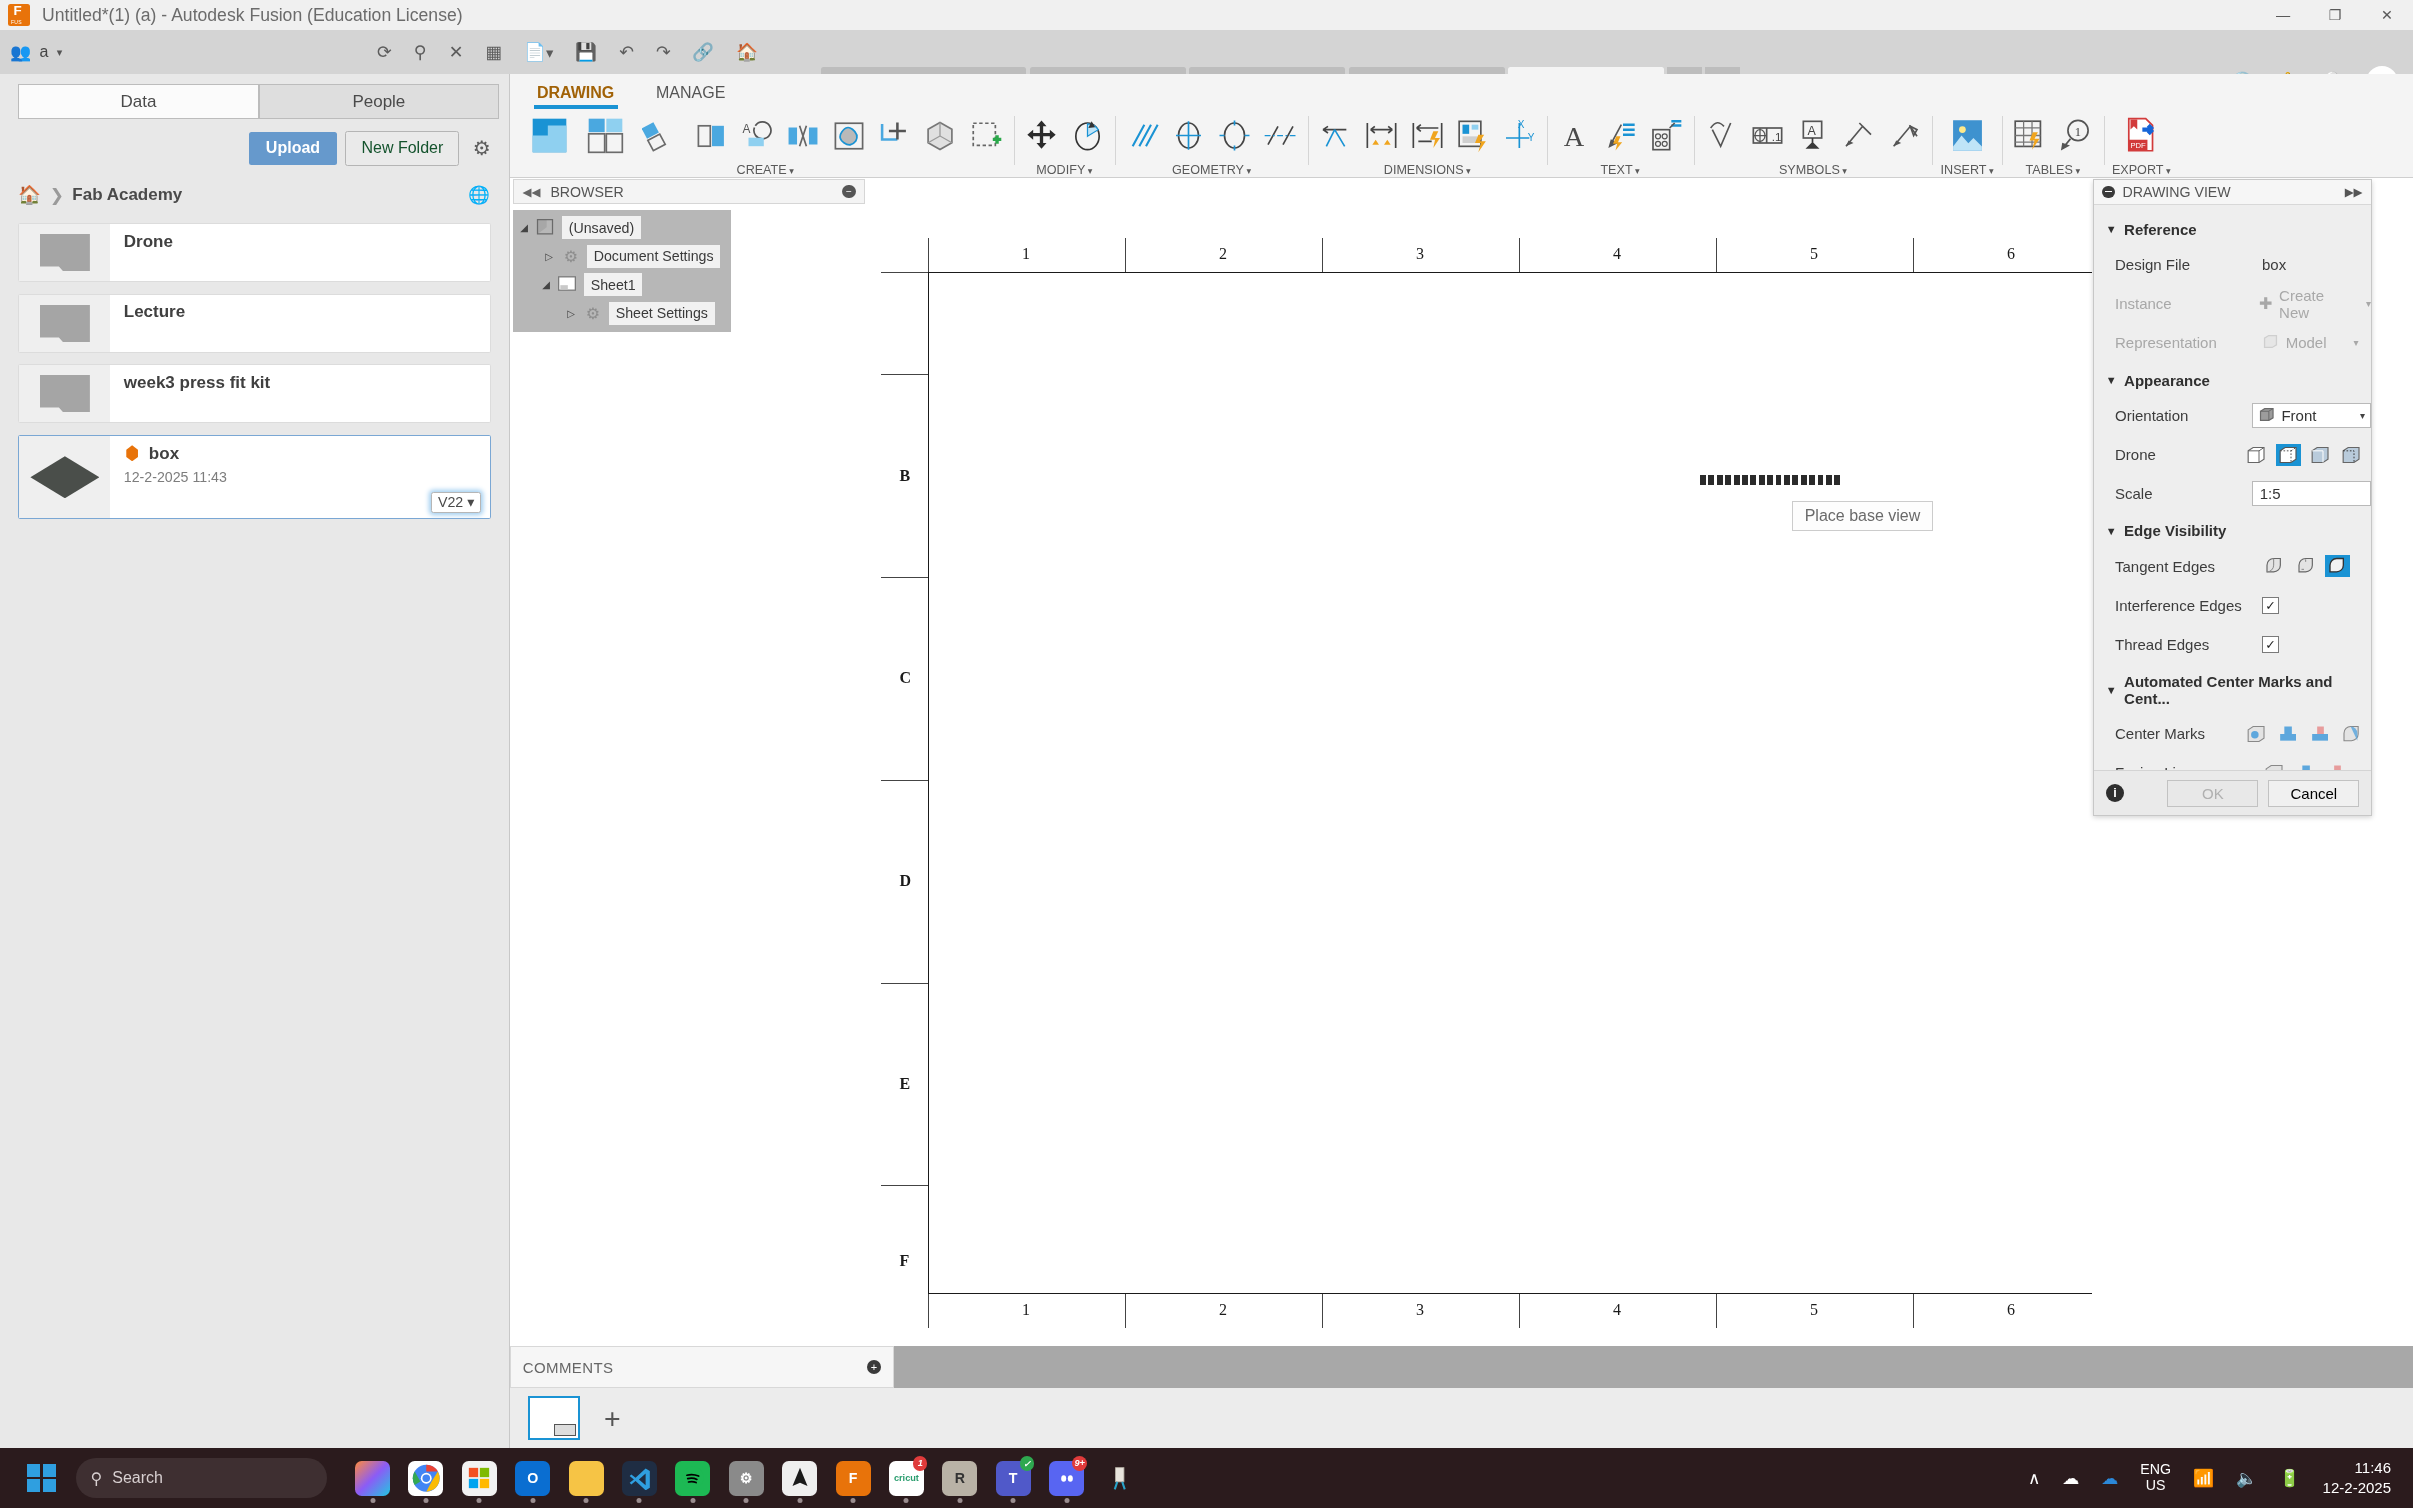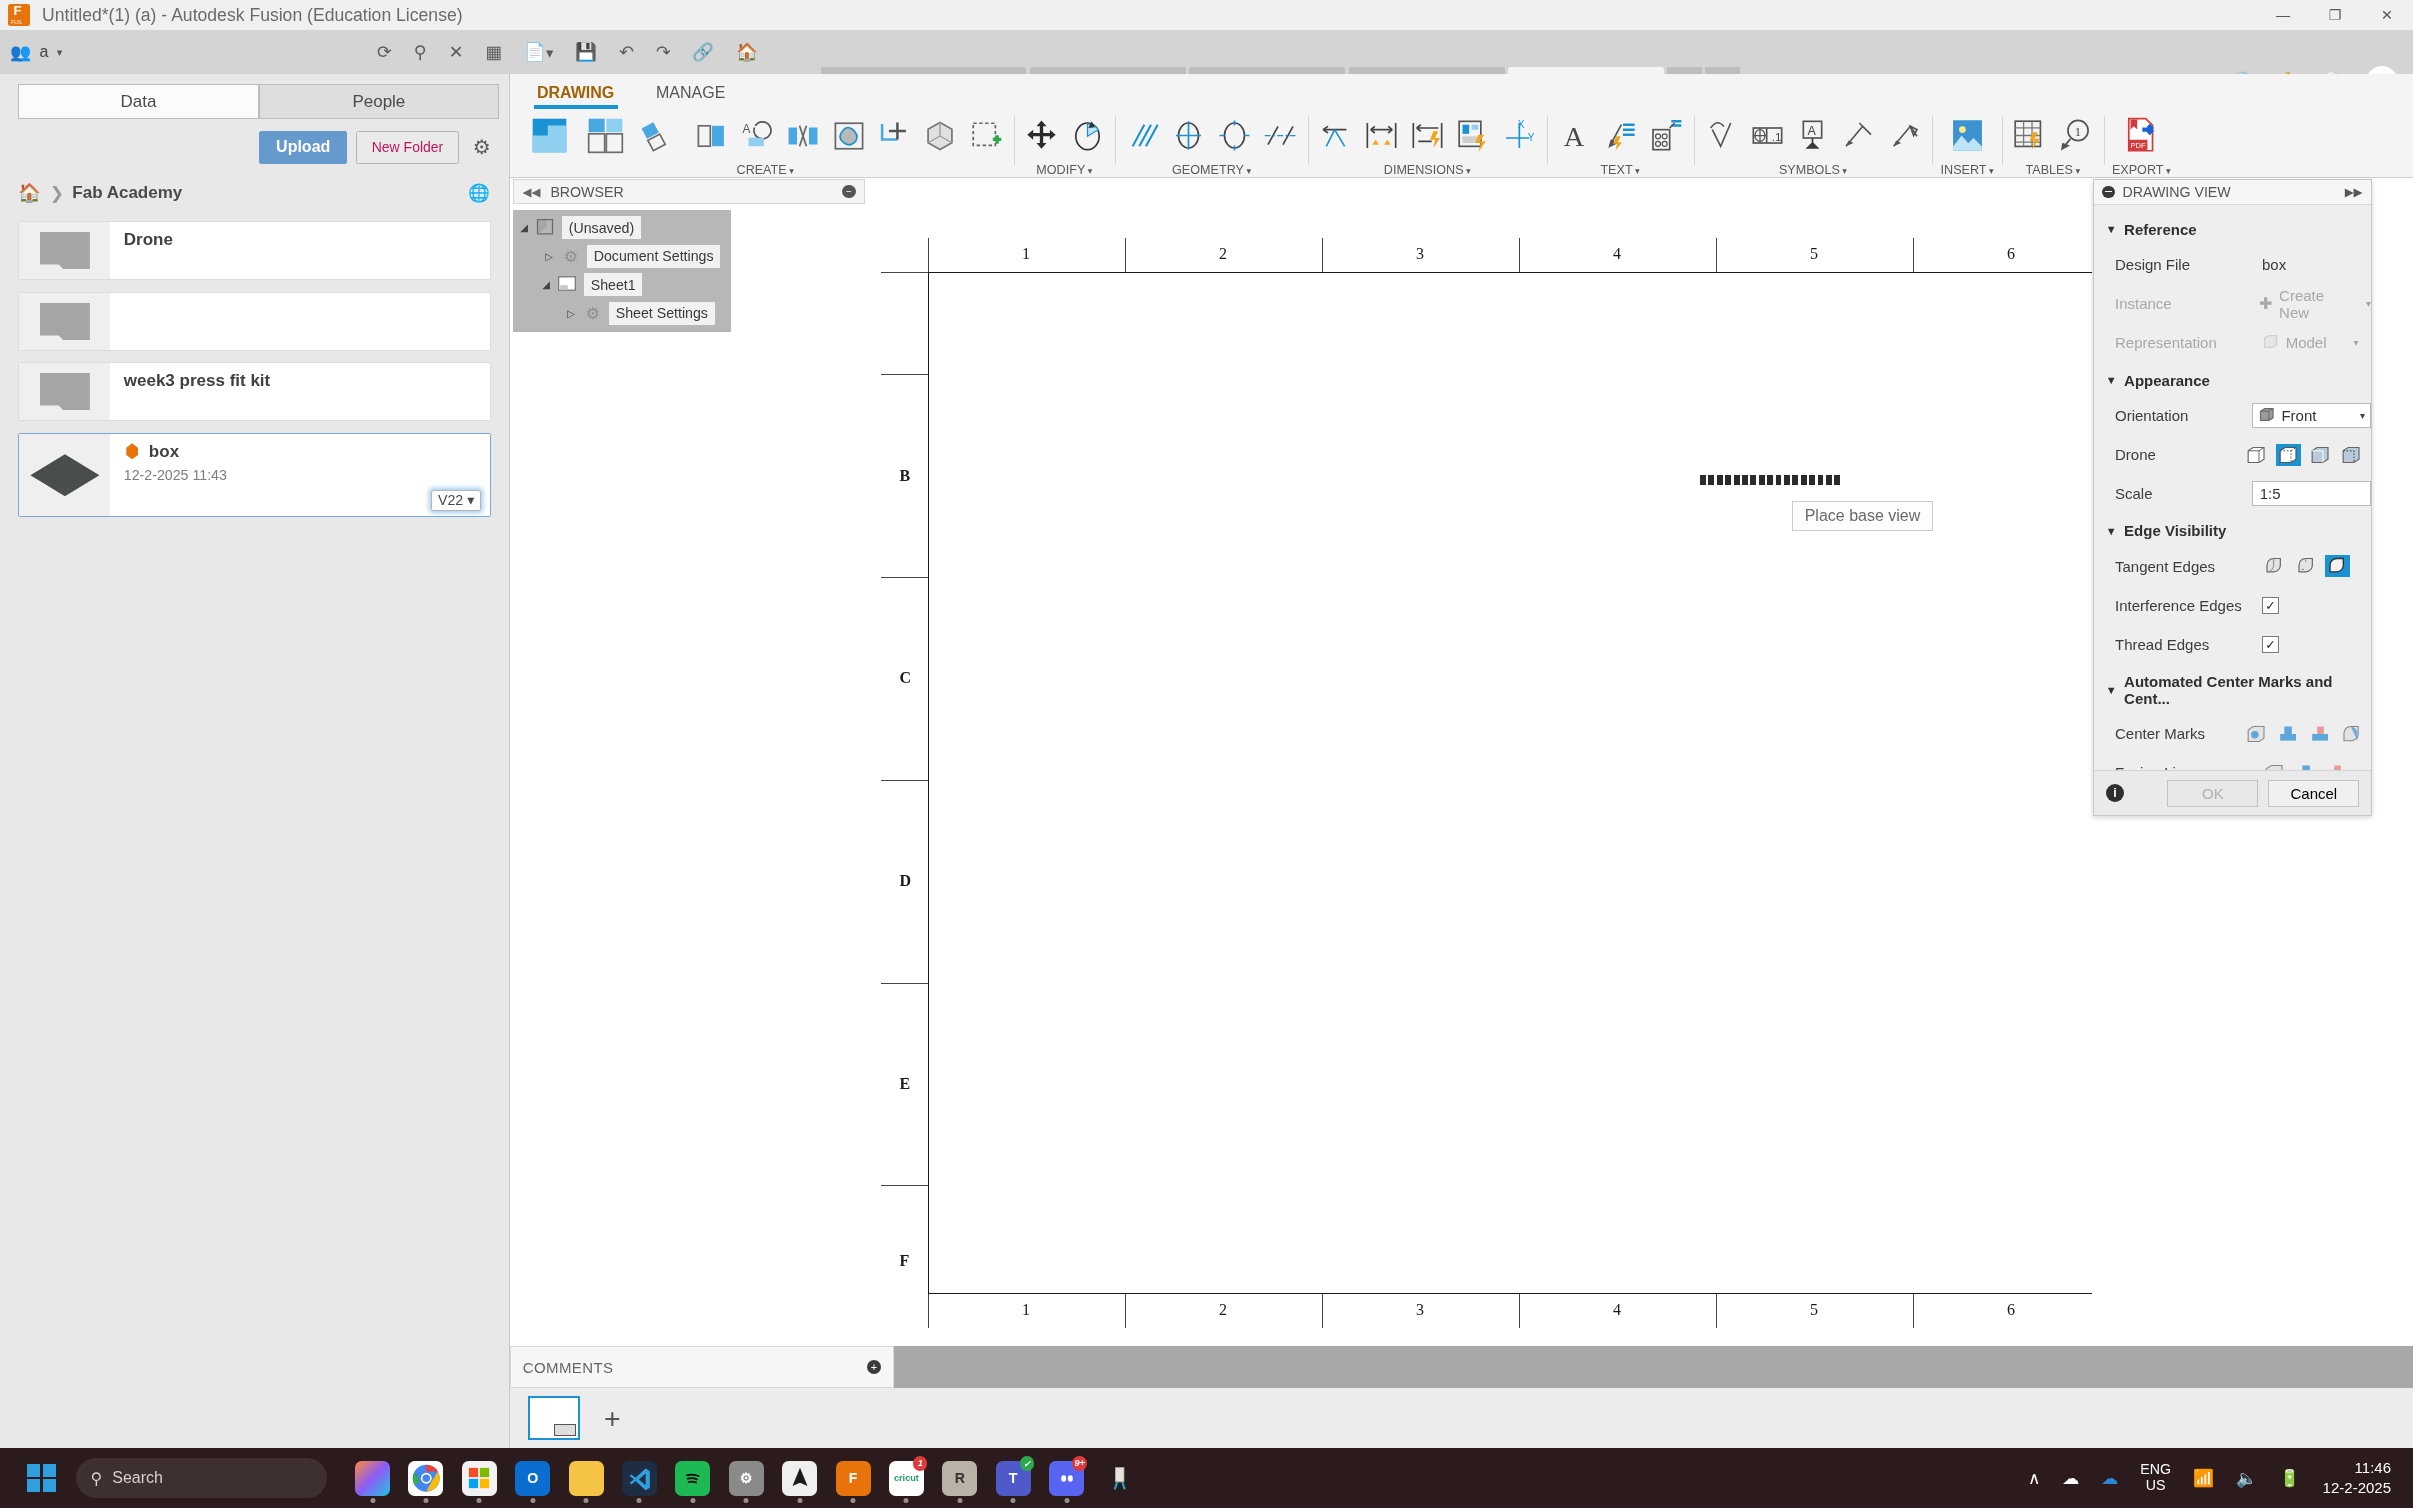--- a/index.html
+++ b/index.html
@@ -133,21 +133,21 @@
   .dp-tab.active { background: #fbfbfb; }
   .dp-actions {
     display: flex; align-items: center; justify-content: flex-end;
     padding: 11.7px 18.4px 0 0; gap: 8.4px;
   }
   .btn-upload {
     background: #6699cc; color: #fff; font-size: 16px; font-weight: bold;
     border: none; padding: 7.5px 17px; border-radius: 2.5px;
   }
   .btn-newfolder {
-    background: #eaeaea; color: #be185d; font-size: 14px;
+    background: #eaeaea; color: #14532d; font-size: 16px;
     border: 0.8px solid #b5b5b5; padding: 7.5px 15px; border-radius: 2.5px;
   }
   .gear-big { font-size: 20px; color: #5d5d5d; margin-left: 5px; }
   .crumb {
     display: flex; align-items: center; padding: 18.4px 18.4px 0 18.4px;
     position: relative;
   }
   .crumb .home { font-size: 18.4px; color: #5d5d5d; }
   .crumb .chev { font-size: 17px; color: #9a9a9a; margin: 0 8.4px; }
   .crumb .cname { font-size: 17px; color: #4a4a4a; font-weight: bold; }
@@ -550,20 +550,23 @@
             <span class="folder-glyph"></span>
           </div>
         <div class="meta">
           <div class="nm">Drone</div>
         </div>
       </div>
       <div class="item">
         <div class="thumb">
             <span class="folder-glyph"></span>
           </div>
+        <div class="meta">
+          <div class="nm">Lecture</div>
+        </div>
       </div>
       <div class="item">
         <div class="thumb">
             <span class="folder-glyph"></span>
           </div>
         <div class="meta">
           <div class="nm">week3 press fit kit</div>
         </div>
       </div>
       <div class="item tall sel">

